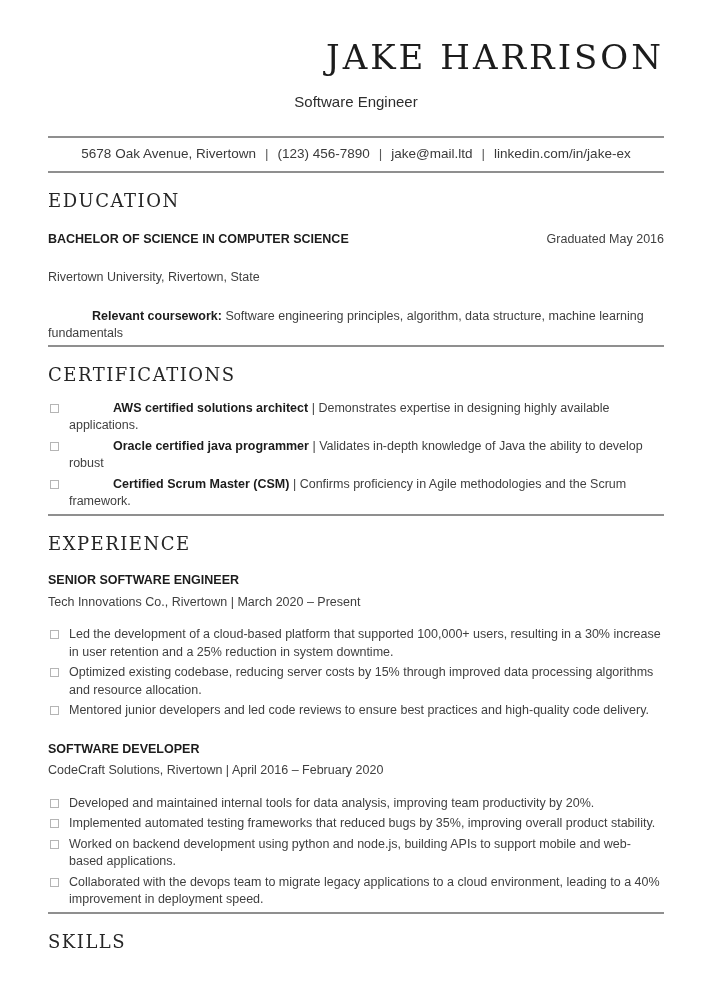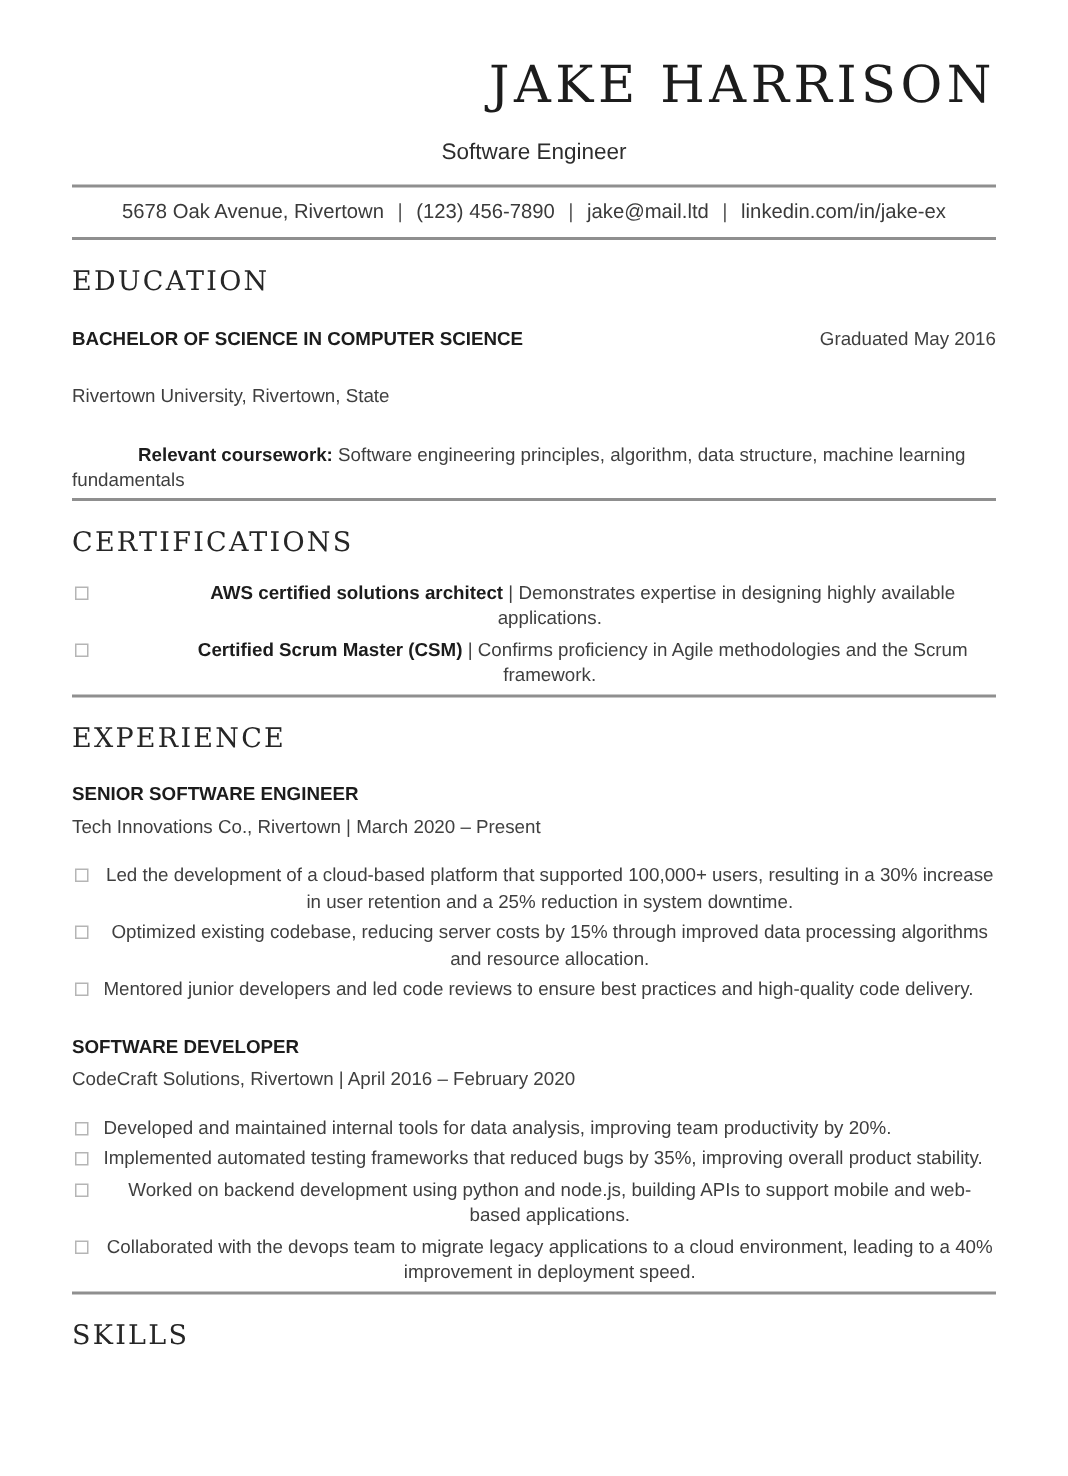--- a/index.html
+++ b/index.html
@@ -12,21 +12,21 @@
     color:var(--ink, #3f3f3f);
   }
   
   .name {
     font-family:"DejaVu Serif", serif; font-weight:400;
     font-size:34px; letter-spacing:3px; text-align:right;
     color:var(--ink_strong, #161616); margin:10px 0 0;
   }
   .subtitle { text-align:center; font-size:15px; color:#2d2d2d; margin-top:9px; }
   .contact-bar {
-    margin-top:11px;
+    margin-top:24px;
     border-top:2px solid var(--rule, #8f8f8f);
     border-bottom:2px solid var(--rule, #8f8f8f);
     padding:7px 0 8px; text-align:center;
     font-size:13.5px; color:#3a3a3a; white-space:nowrap;
   }
   .pipe { margin:0 9px; color:#5a5a5a; }
   
   h2.sec-heading {
     font-family:"DejaVu Serif", serif; font-weight:400;
     font-size:18px; letter-spacing:1.5px;
@@ -34,21 +34,21 @@
   }
   section.sec { padding-top:15px; }
   section.ruled { border-top:2px solid var(--rule, #8f8f8f); margin-top:2px; }
   b, .b { font-weight:700; color:var(--ink_strong, #1c1c1c);padding-left:44px; }
   
   .degree-row { display:flex; justify-content:space-between; align-items:flex-start; margin-top:17px; }
   .degree { font-weight:700; color:var(--ink_strong,#1c1c1c); }
   .grad { color:#3f3f3f; }
   .edu-line { margin:21px 0 0; }
   
-  ul.sq-list { list-style:none; margin:13px 0 0; padding:0;text-align:center; }
+  ul.sq-list { list-style:none; margin:13px 0 0; padding:0; }
   ul.sq-list li { display:flex; margin:0 0 3px; line-height:17.5px; }
   .sq {
     flex:0 0 auto; width:7px; height:7px;
     border:1px solid var(--bullet_border, #b5b5b5);
     margin:4px 10px 0 2px; background:transparent;
   }
   
   .job { margin-top:16px; }
   .job + .job { margin-top:21px; }
   .job-title { font-weight:700; color:var(--ink_strong,#1c1c1c); }
@@ -81,20 +81,24 @@
 
   <section class="sec ruled">
     <h2 class="sec-heading">CERTIFICATIONS</h2>
     <ul class="sq-list">
 
         <li>
           <span class="sq"></span>
           <span class="txt"><b>AWS certified solutions architect</b> <span>|</span> <span>Demonstrates expertise in designing highly available applications.</span></span>
         </li>
 
+        <li>
+          <span class="sq"></span>
+          <span class="txt"><b>Oracle certified java programmer</b> <span>|</span> <span>Validates in-depth knowledge of Java the ability to develop robust</span></span>
+        </li>
 
         <li>
           <span class="sq"></span>
           <span class="txt"><b>Certified Scrum Master (CSM)</b> <span>|</span> <span>Confirms proficiency in Agile methodologies and the Scrum framework.</span></span>
         </li>
       </ul>
   </section>
 
   <section class="sec ruled">
     <h2 class="sec-heading">EXPERIENCE</h2>

